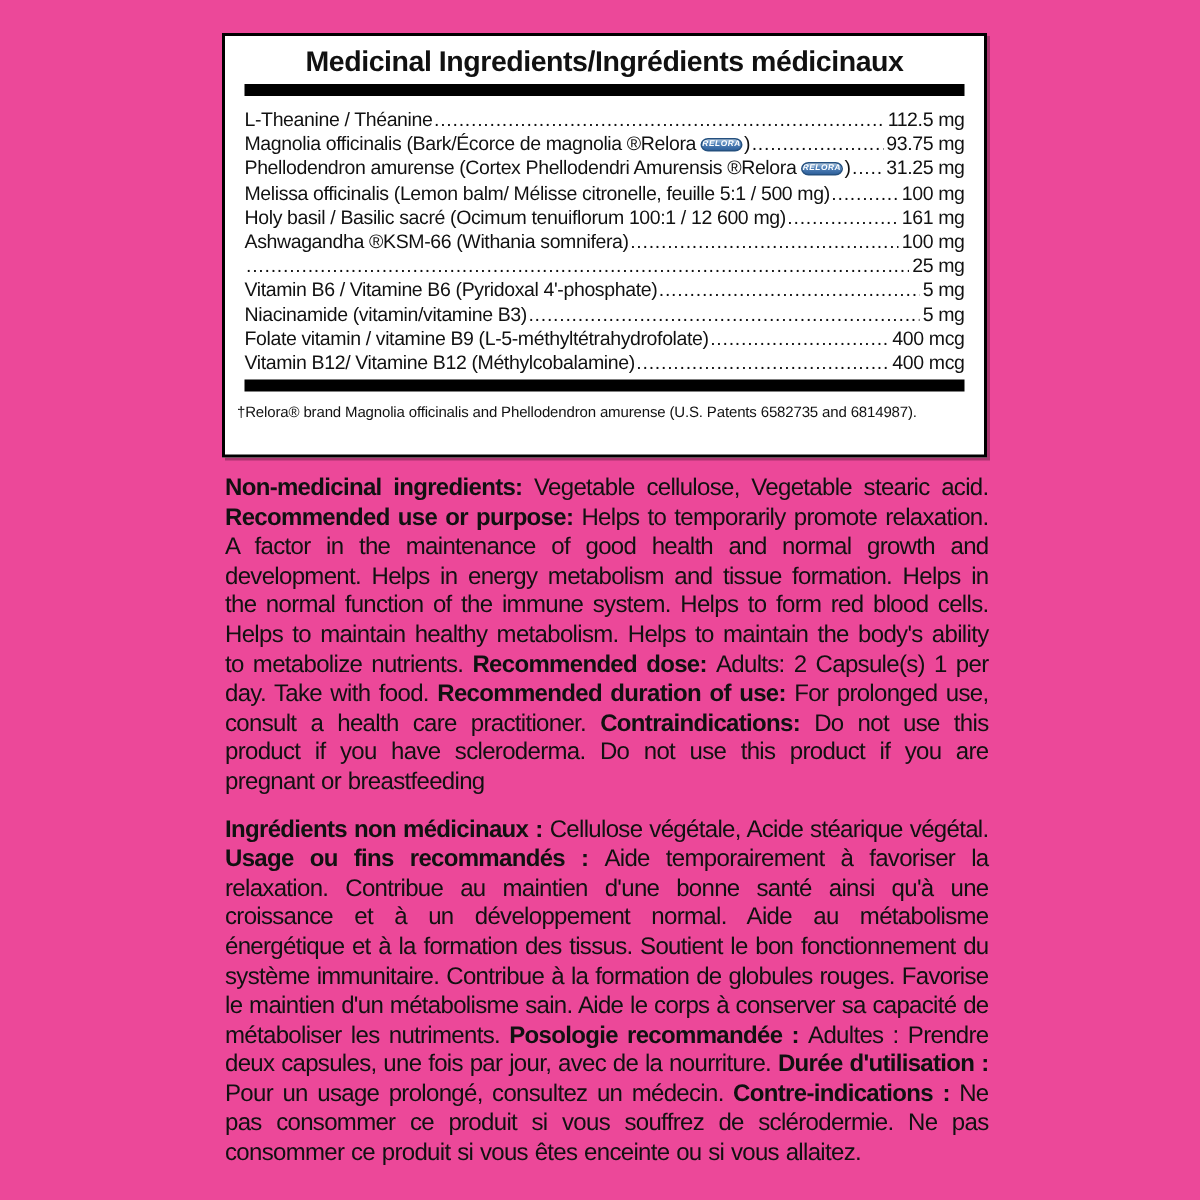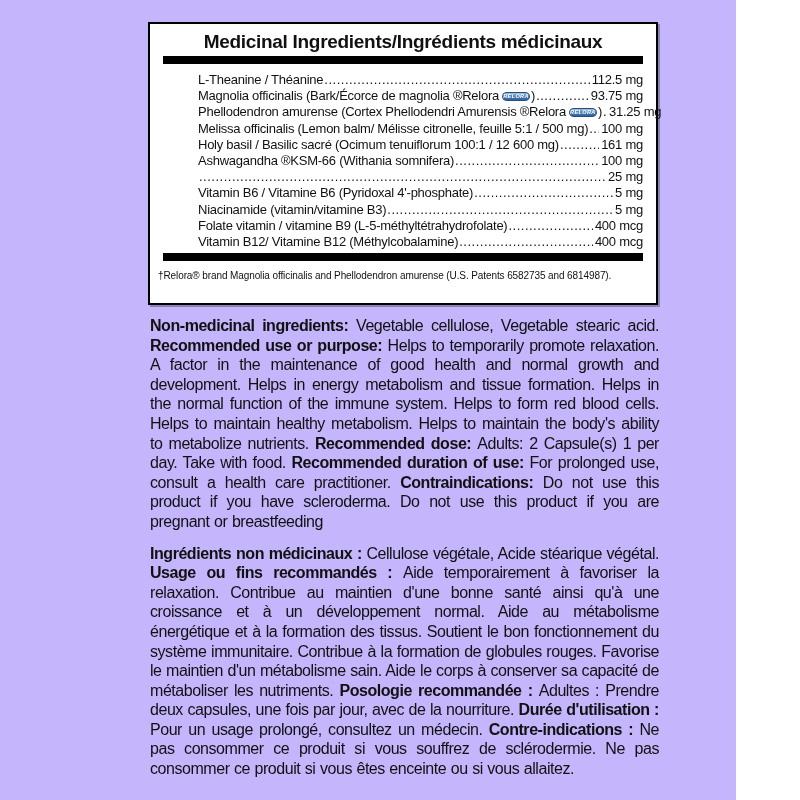--- a/index.html
+++ b/index.html
@@ -7,23 +7,23 @@
     padding: 0;
     background: #ffffff;
     width: 800px;
     height: 800px;
     font-family: "Liberation Sans", sans-serif;
     color: #111111;
     -webkit-font-smoothing: antialiased;
   }
   .page {
     position: relative;
-    width: 736px;
+    width: 800px;
     height: 800px;
-    background: #c4b5fd;
+    background: #ec4899;
     overflow: hidden;
   }
   
   .label-box {
     position: absolute;
     left: 148px;
     top: 22px;
     width: 510px;
     height: 283px;
     box-sizing: border-box;
@@ -54,21 +54,20 @@
   .rows {
     margin: 8px 13px 0 13px;
   }
   .row {
     display: flex;
     align-items: baseline;
     font-size: 13px;
     line-height: 16.2px;
     letter-spacing: -0.25px;
     white-space: nowrap;
-    margin-left: 35px;
   }
   .iname { white-space: nowrap; flex-shrink: 0; }
   .isuffix { white-space: nowrap; flex-shrink: 0; }
   .leader {
     flex: 1;
     overflow: hidden;
     white-space: nowrap;
     min-width: 4px;
     margin: 0 2px 0 1px;
   }

